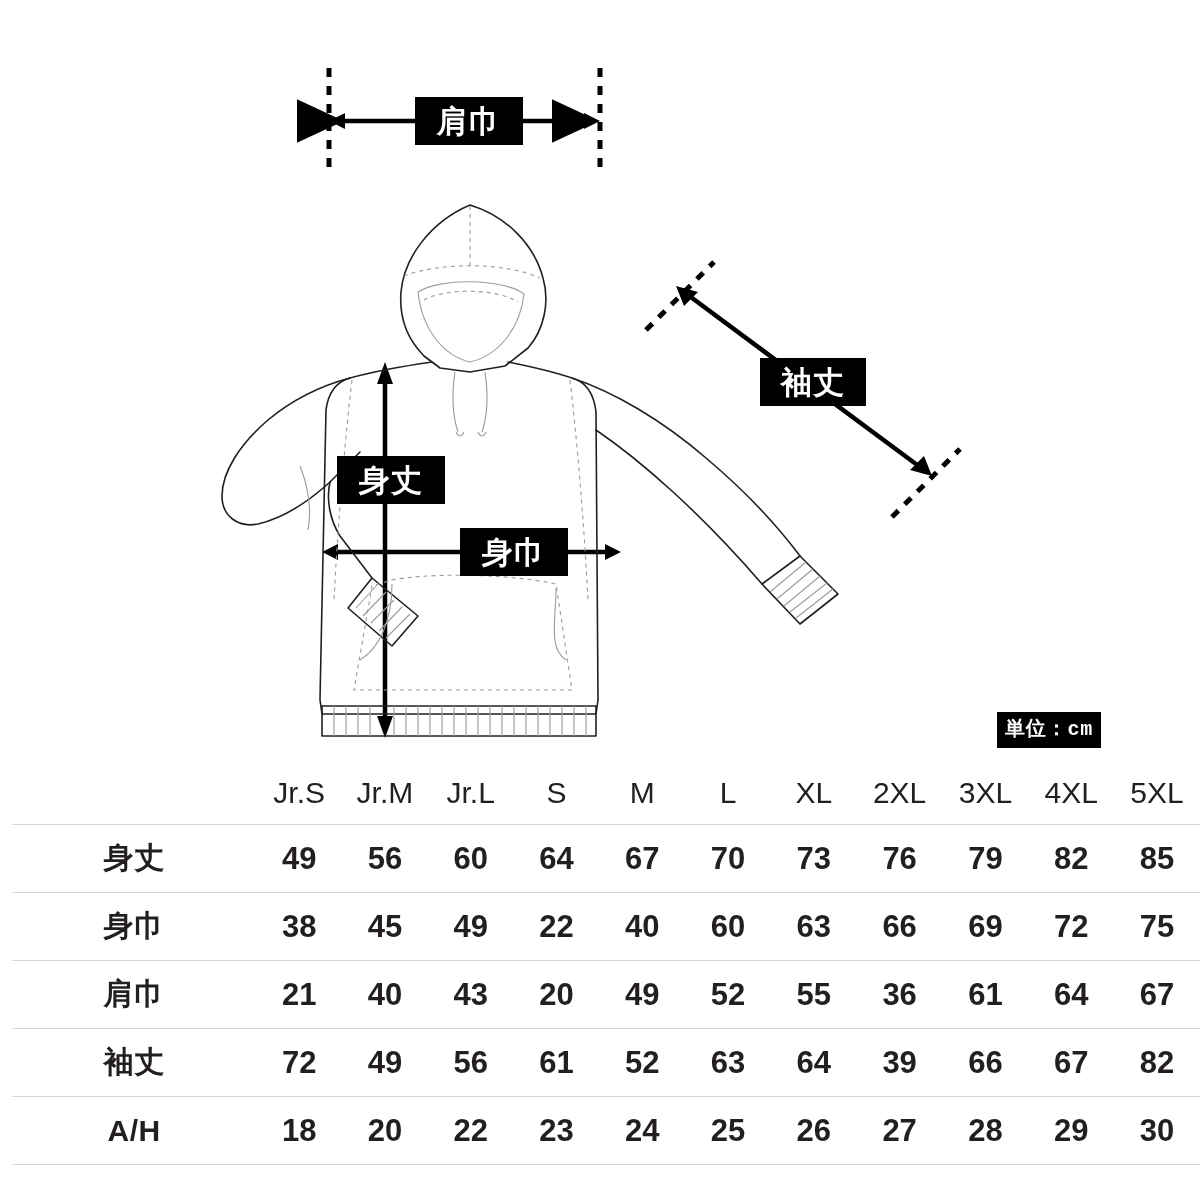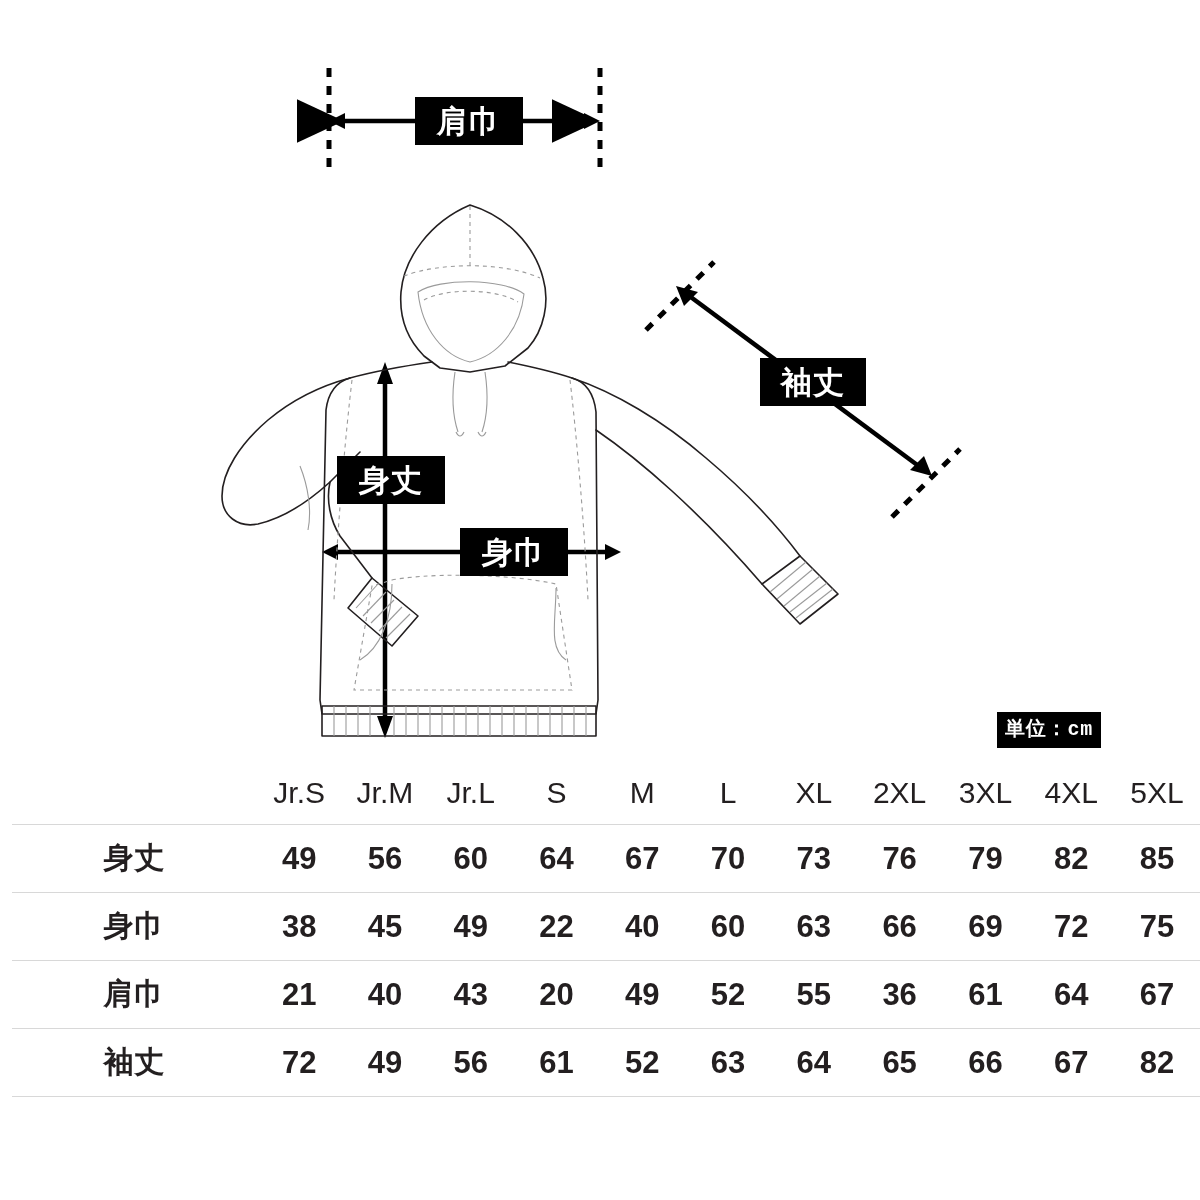--- a/index.html
+++ b/index.html
@@ -323,19 +323,33 @@
     </tr>
     <tr>
       <td class="rowhead">袖丈</td>
       <td>72</td>
       <td>49</td>
       <td>56</td>
       <td>61</td>
       <td>52</td>
       <td>63</td>
       <td>64</td>
-      <td>65</td>
+      <td>39</td>
       <td>66</td>
       <td>67</td>
       <td>82</td>
     </tr>
+    <tr>
+      <td class="rowhead">A/H</td>
+      <td>18</td>
+      <td>20</td>
+      <td>22</td>
+      <td>23</td>
+      <td>24</td>
+      <td>25</td>
+      <td>26</td>
+      <td>27</td>
+      <td>28</td>
+      <td>29</td>
+      <td>30</td>
+    </tr>
   </tbody>
 </table>
 
 </body></html>

